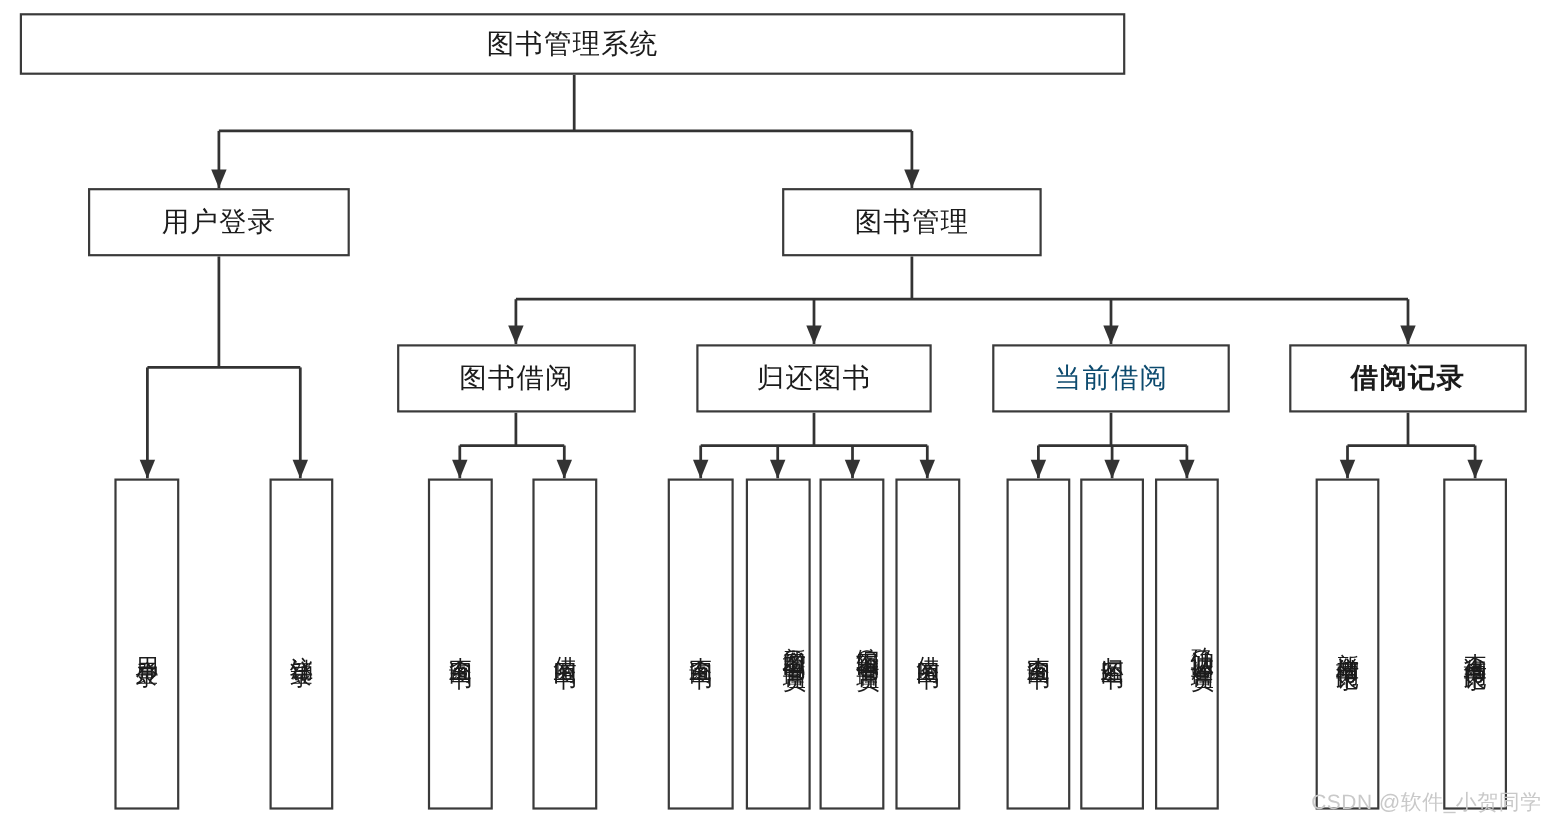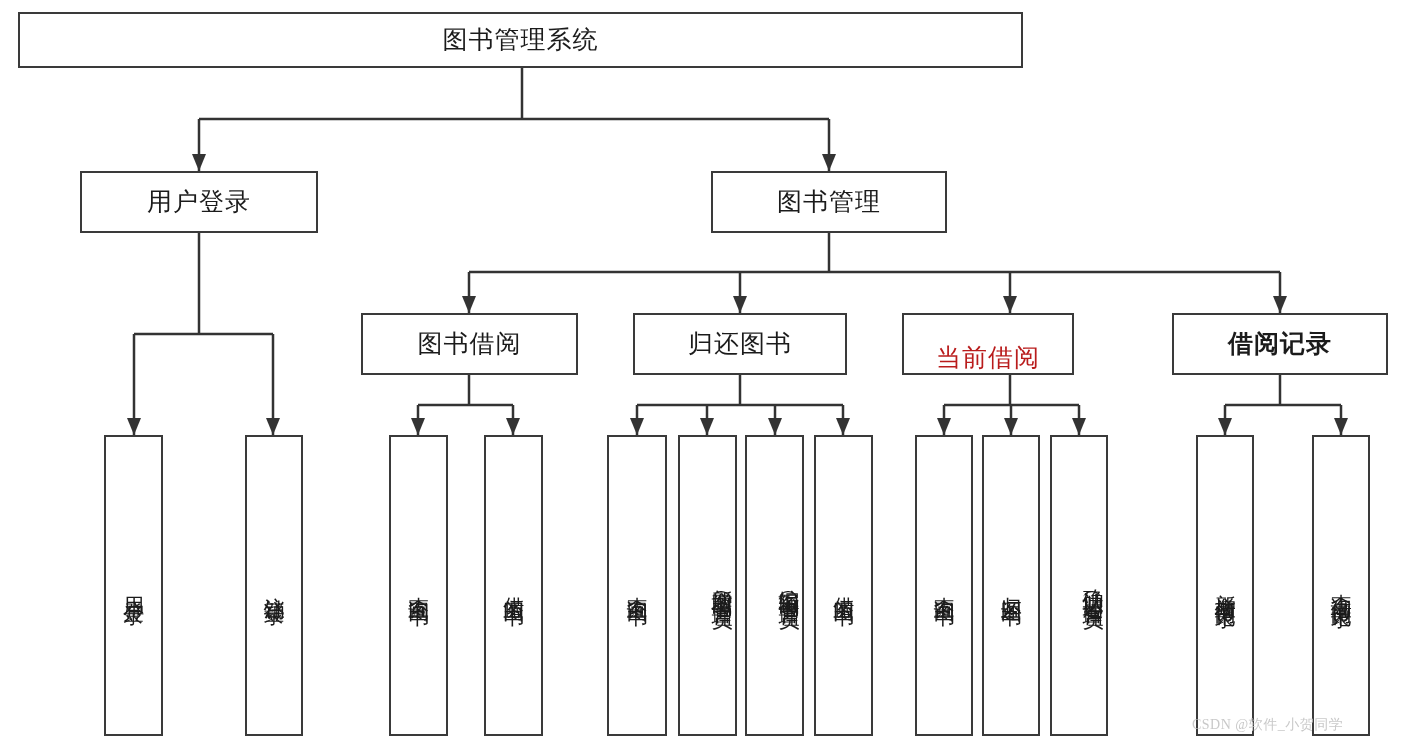--- a/index.html
+++ b/index.html
@@ -50,25 +50,25 @@
   .node.vertical .node-label {
     writing-mode: vertical-rl;
     text-orientation: upright;
     white-space: nowrap;
   }
   .node.vertical.align-top {
     align-items: flex-start;
   }
   .watermark {
     position: absolute;
-    font-size: 14px;
+    font-size: 19px;
     color: #c9c9c9;
     white-space: nowrap;
     letter-spacing: 0.5px;
-    font-family: Liberation Serif, serif;
+    font-family: Liberation Sans, sans-serif;
   }
 </style>
 </head>
 <body>
 
 <div id="diagram-root">
   <svg id="connector-layer" viewBox="0 0 1405 747" xmlns="http://www.w3.org/2000/svg">
       <line x1="522" y1="68" x2="522" y2="119" stroke="#333333" stroke-width="2.5"></line>
       <line x1="199" y1="119" x2="829" y2="119" stroke="#333333" stroke-width="2.5"></line>
       <line x1="199" y1="119" x2="199" y2="171" stroke="#333333" stroke-width="2.5"></line>
@@ -131,21 +131,21 @@
       </div>
       <div class="node horizontal" style="left: 711px; top: 171px; width: 236px; height: 62px; border-color: rgb(58, 58, 58); color: rgb(27, 27, 27); text-align: right;">
         <span class="node-label">图书管理</span>
       </div>
       <div class="node horizontal" style="left: 361px; top: 313px; width: 217px; height: 62px; border-color: rgb(58, 58, 58); color: rgb(27, 27, 27);">
         <span class="node-label">图书借阅</span>
       </div>
       <div class="node horizontal" style="left: 633px; top: 313px; width: 214px; height: 62px; border-color: rgb(58, 58, 58); color: rgb(27, 27, 27);">
         <span class="node-label">归还图书</span>
       </div>
-      <div class="node horizontal" style="left: 902px; top: 313px; width: 172px; height: 62px; border-color: rgb(58, 58, 58); color: #b91c1c; align-items: flex-end;">
+      <div class="node horizontal" style="left: 902px; top: 313px; width: 216px; height: 62px; border-color: rgb(58, 58, 58); color: #0c4a6e;">
         <span class="node-label">当前借阅</span>
       </div>
       <div class="node horizontal" style="left: 1172px; top: 313px; width: 216px; height: 62px; border-color: rgb(58, 58, 58); color: rgb(27, 27, 27); font-weight: bold;">
         <span class="node-label">借阅记录</span>
       </div>
       <div class="node vertical" style="left: 104px; top: 435px; width: 59px; height: 301px; border-color: rgb(58, 58, 58); color: rgb(27, 27, 27);">
         <span class="node-label">用户登录</span>
       </div>
       <div class="node vertical" style="left: 245px; top: 435px; width: 58px; height: 301px; border-color: rgb(58, 58, 58); color: rgb(27, 27, 27);">
         <span class="node-label">注销登录</span>

